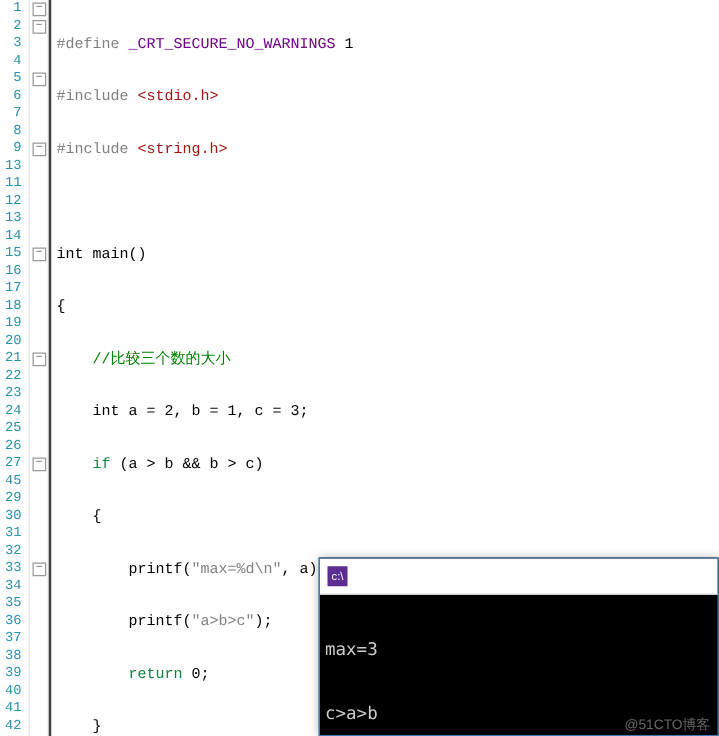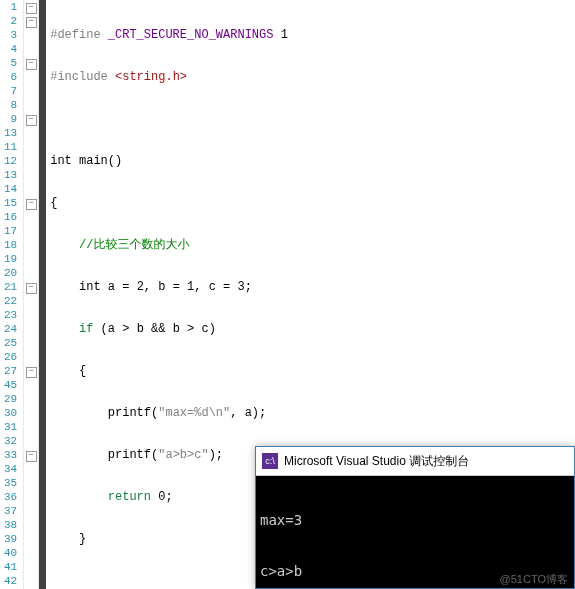--- a/index.html
+++ b/index.html
@@ -45,21 +45,21 @@
     height: 9px;
     border: 1px solid #999;
     line-height: 7px;
     font-size: 9px;
     color: #666;
     background: #fff;
     margin-top: 1px;
   }
   .code-area {
     flex: 1;
-    border-left: 7px solid #404040;
+    border-left: 2px solid #404040;
     padding-left: 4px;
     line-height: 14px;
     white-space: pre;
   }
   .code-area .line { height: 14px; }
   .kw { color: #15803d; }
   .type { color: #000000; }
   .str { color: #808080; }
   .cm { color: #008000; text-align: center; }
   .mac { color: #6f008a; }
@@ -204,20 +204,21 @@
       <div></div>
       <div></div>
       <div></div>
       <div></div>
       <div></div>
       <div></div>
       <div></div>
   </div>
   <div class="code-area">
     <div class="line"><span class="pp">#define </span><span class="mac">_CRT_SECURE_NO_WARNINGS</span><span> 1</span></div>
+    <div class="line"><span class="pp">#include </span><span class="inc">&lt;stdio.h&gt;</span></div>
     <div class="line"><span class="pp">#include </span><span class="inc">&lt;string.h&gt;</span></div>
     <div class="line"></div>
     <div class="line"><span class="type">int</span><span> main()</span></div>
     <div class="line"><span>{</span></div>
     <div class="line"><span class="cm">    //比较三个数的大小</span></div>
     <div class="line"><span>    </span><span class="type">int</span><span> a = 2, b = 1, c = 3;</span></div>
     <div class="line"><span>    </span><span class="kw">if</span><span> (a &gt; b &amp;&amp; b &gt; c)</span></div>
     <div class="line"><span>    {</span></div>
     <div class="line"><span>        printf(</span><span class="str">"max=%d\n"</span><span>, a);</span></div>
     <div class="line"><span>        printf(</span><span class="str">"a&gt;b&gt;c"</span><span>);</span></div>
@@ -250,21 +251,20 @@
     
     
     
     
   </div>
 </div>
 
 <div class="console">
   <div class="titlebar">
     <div class="tb-icon">c:\</div>
-    <div class="tb-title">Microsoft Visual Studio 调试控制台</div>
   </div>
   <div class="term">
     <div>max=3</div>
     <div>c&gt;a&gt;b</div>
     
     
     
     
   </div>
   <div class="watermark">@51CTO博客</div>

